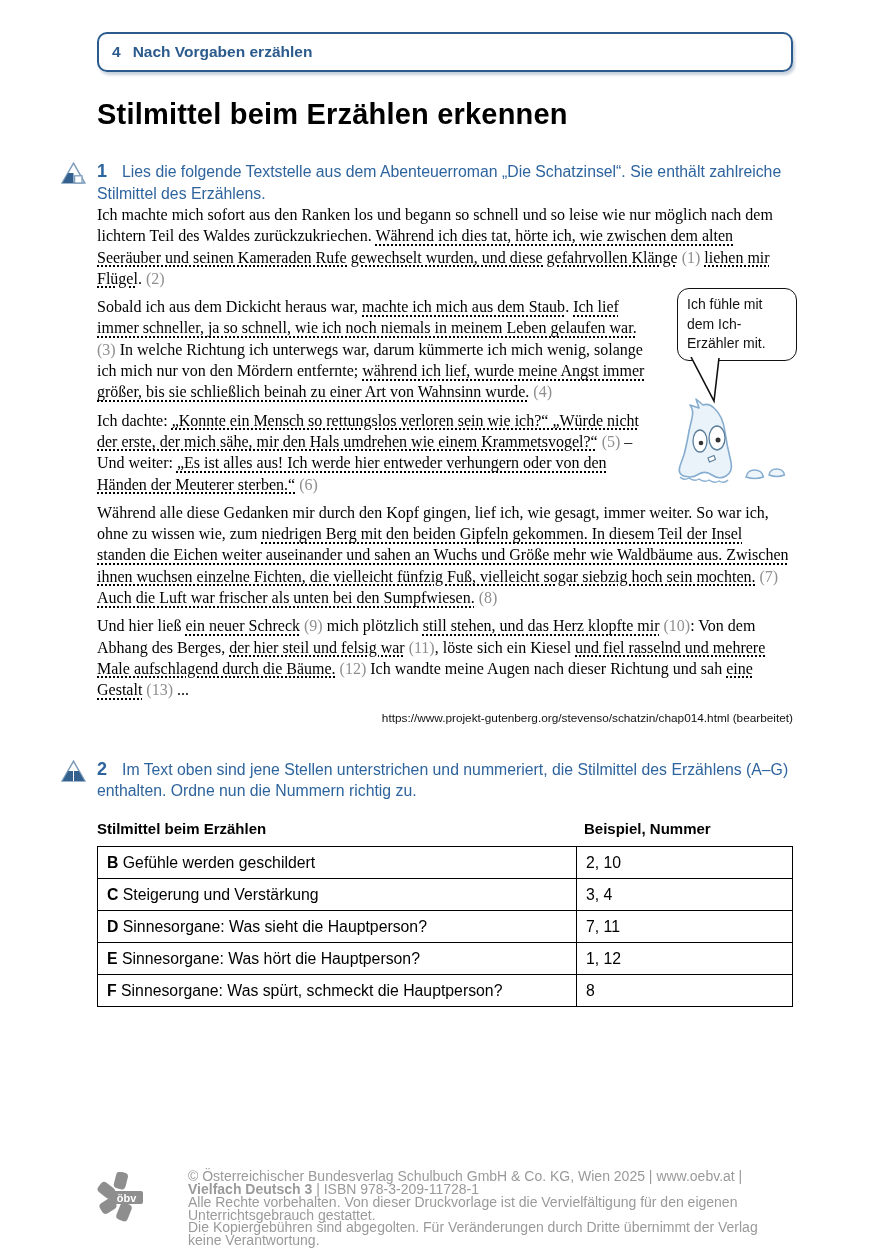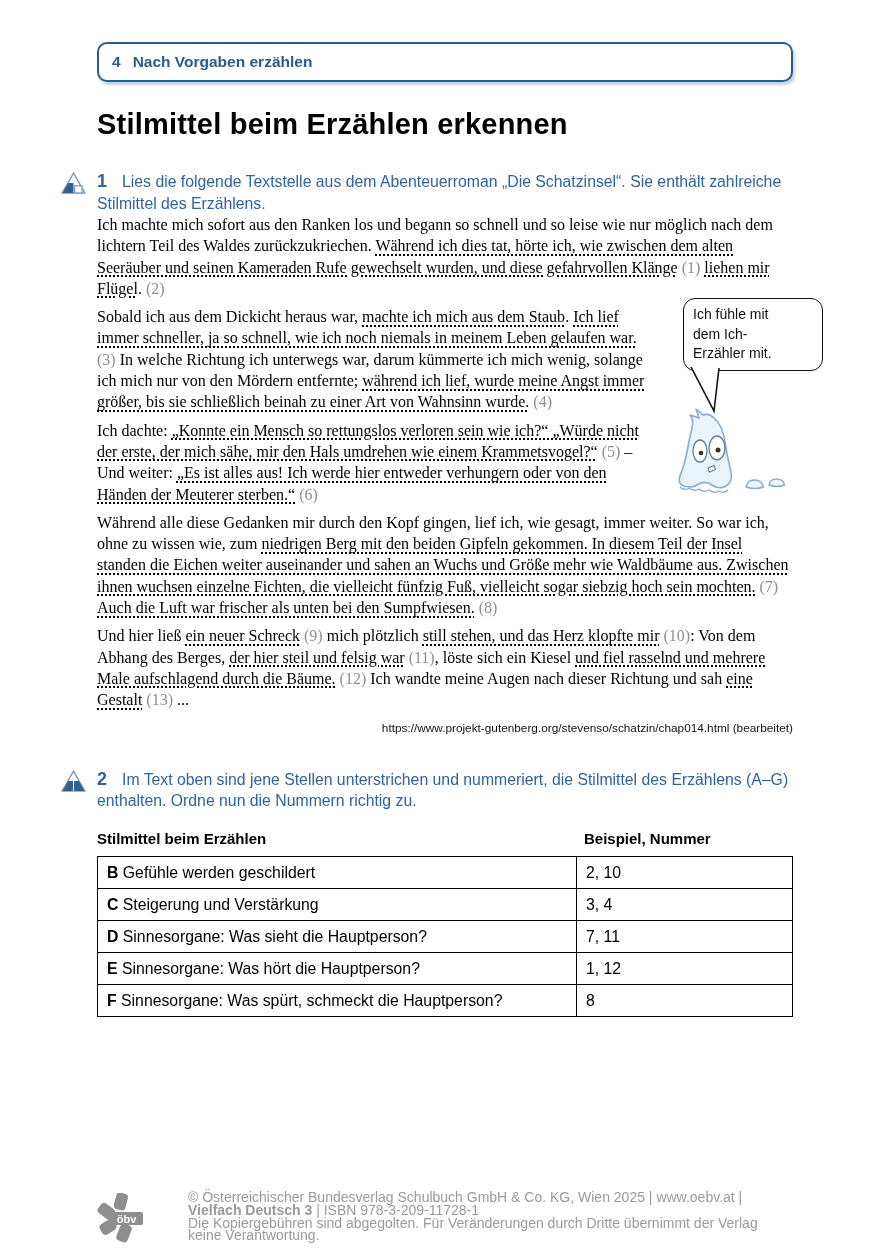--- a/index.html
+++ b/index.html
@@ -1,18 +1,18 @@
 <!DOCTYPE html>
 <html><head>
 <meta charset="utf-8">
 <style>
   html,body{margin:0;padding:0;background:#e8e8e8;}
   .page{
     width:890px;height:1259px;margin:0 auto;background:#ffffff;
-    box-sizing:border-box;padding:42px 97px 12px;
+    box-sizing:border-box;padding:32px 97px 12px;
     display:flex;flex-direction:column;
     font-family:"Liberation Sans",sans-serif;color:#000;
     position:relative;overflow:hidden;
   }
   
   .chapter-box{
     border:2.5px solid #2b5a8c;border-radius:10px;
     box-shadow:2px 3px 3px #c6d1dd;
     padding:9px 13px;font-size:15.5px;font-weight:bold;color:#2b5a8c;
   }
@@ -25,21 +25,21 @@
   .ex-num{font-size:18px;font-weight:bold;margin-right:15px;}
   
   .passage{font-family:"Liberation Serif",serif;font-size:16px;line-height:21.3px;}
   .passage p{margin:0 0 7px;}
   .useg{text-decoration:underline;text-decoration-style:dotted;text-decoration-thickness:1.5px;text-underline-offset:3px;}
   .nseg{color:#8f8f8f;}
   .clear-r{clear:right;}
   
   .side-figure{float:right;width:134px;height:200px;margin:0 0 2px 10px;position:relative;}
   .bubble{
-    position:absolute;top:-8px;left:24px;width:140px;box-sizing:border-box;
+    position:absolute;top:-8px;left:18px;width:120px;box-sizing:border-box;
     border:1.5px solid #111;border-radius:12px;background:#fff;
     padding:6px 9px;font-family:"Liberation Sans",sans-serif;
     font-size:14px;line-height:19.5px;color:#111;white-space:pre-line;z-index:1;
   }
   .tail{position:absolute;top:61px;left:26px;z-index:2;}
   .ghost{position:absolute;top:100px;left:8px;}
   
   .source-line{clear:both;text-align:right;font-family:"Liberation Sans",sans-serif;font-size:11.8px;color:#111;margin-top:2px;}
   
   .table-labels{display:flex;margin:18px 0 0;font-weight:bold;font-size:15px;}
@@ -154,17 +154,18 @@
           <rect x="1" y="12" width="17" height="12" rx="4" transform="rotate(38 9 18)"></rect>
           <rect x="3" y="28" width="16" height="12" rx="4" transform="rotate(-32 11 34)"></rect>
           <rect x="21" y="31" width="12" height="18" rx="4" transform="rotate(22 27 40)"></rect>
           <rect x="13" y="19" width="33" height="13" rx="2"></rect>
         </g>
         <text x="29.5" y="29.5" font-size="11" font-weight="bold" fill="#fff" text-anchor="middle" font-family="&quot;Liberation Sans&quot;,sans-serif">öbv</text>
       </svg>
     </div>
     <div class="ftext">
       <div><span>© Österreichischer Bundesverlag Schulbuch GmbH &amp; Co. KG, Wien 2025 | www.oebv.at | </span><b>Vielfach Deutsch 3</b><span> | ISBN 978-3-209-11728-1</span></div>
+      <div>Alle Rechte vorbehalten. Von dieser Druckvorlage ist die Vervielfältigung für den eigenen Unterrichtsgebrauch gestattet.</div>
       <div>Die Kopiergebühren sind abgegolten. Für Veränderungen durch Dritte übernimmt der Verlag keine Verantwortung.</div>
     </div>
   </div>
 
 </div>
 
 </body></html>

